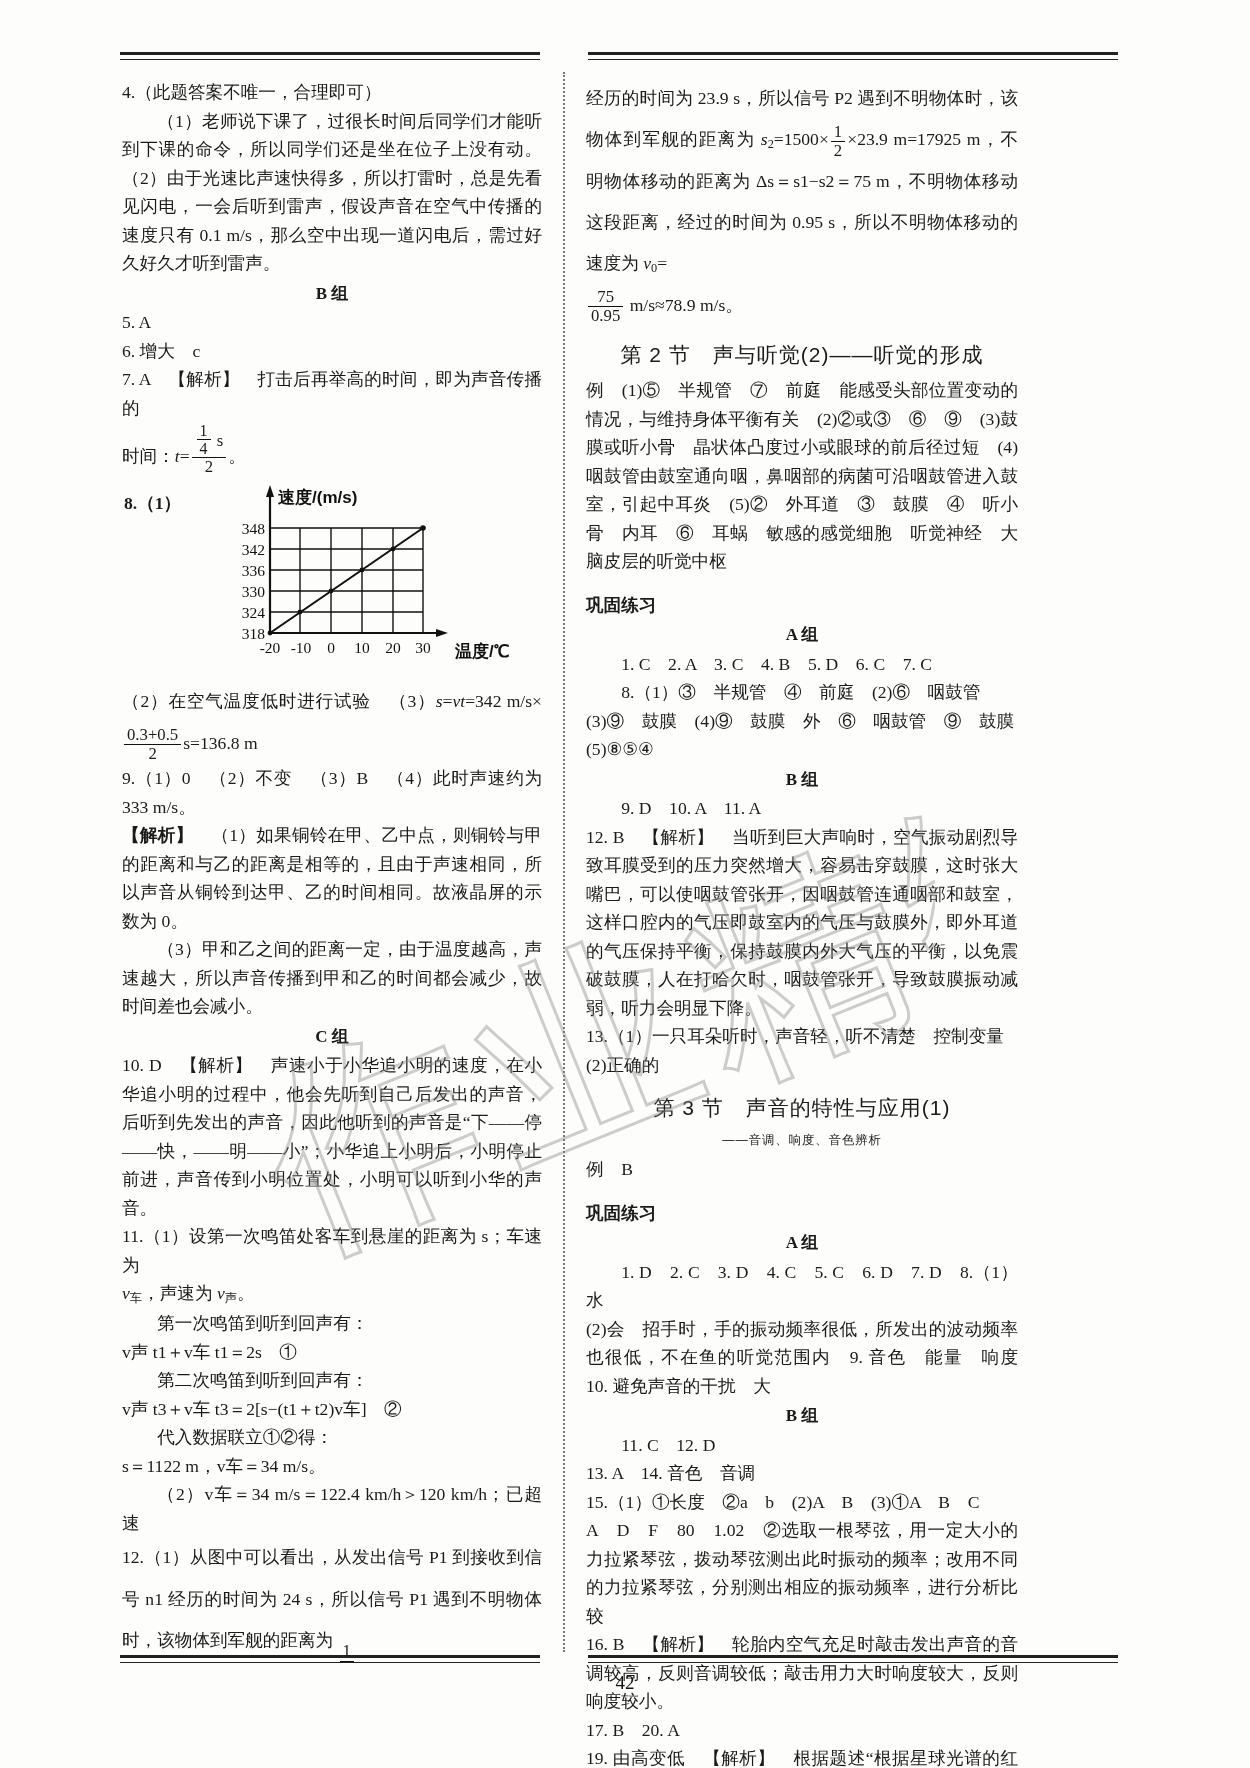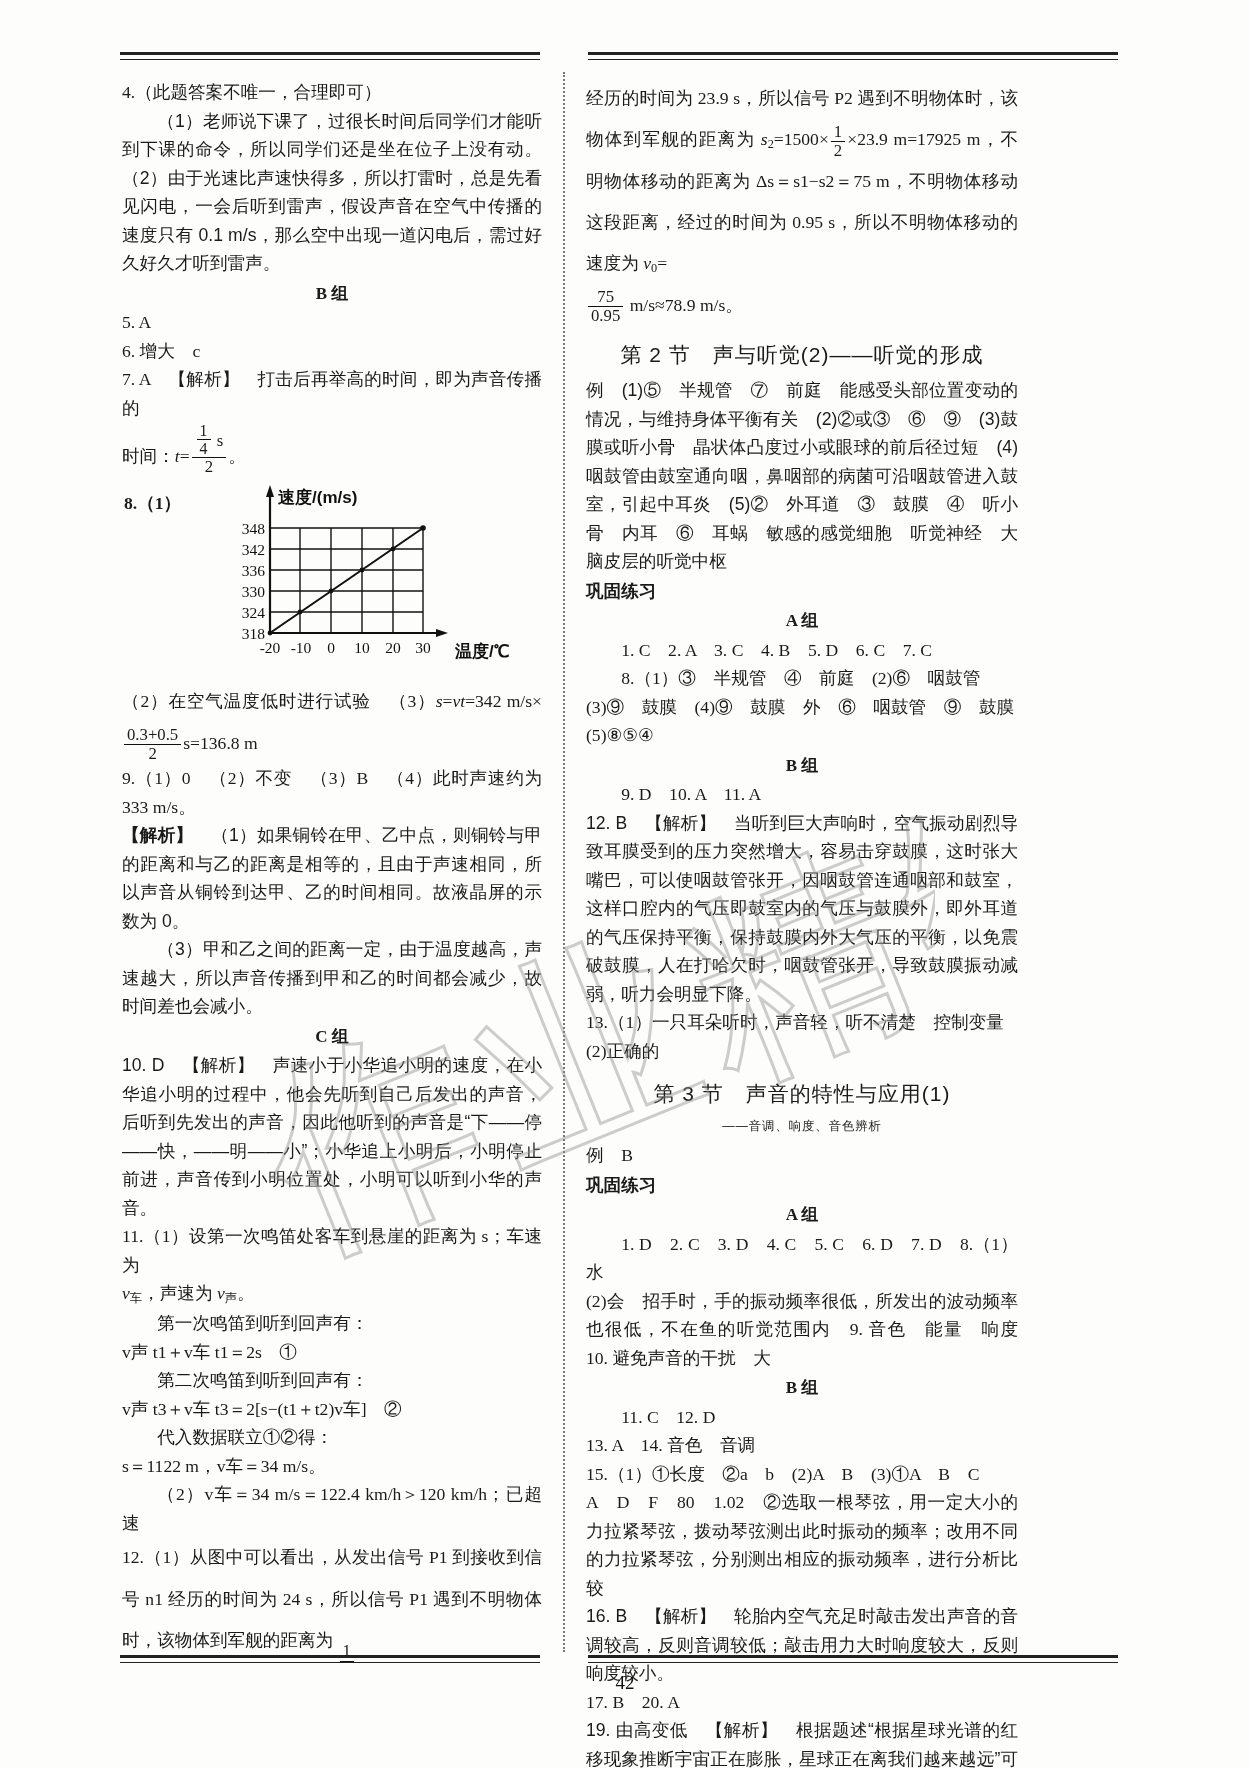--- a/index.html
+++ b/index.html
@@ -65,21 +65,21 @@
   .col-left  { left: 122px; width: 420px; }
   .col-right { left: 586px; width: 432px; }
 
   p { margin: 0; padding: 0; }
   .ind { text-indent: 2em; }
   .noind { text-indent: 0; }
   .jx  { font-weight: bold; }
 
   
   .kai {
-    font-family: Liberation Sans, sans-serif;
+    font-family: Liberation Serif, serif;
   }
 
   .group-head {
     text-align: center;
     font-weight: bold;
     font-size: 17px;
     margin: 2px 0 1px 0;
   }
 
   .section-title {
@@ -90,21 +90,21 @@
     margin: 12px 0 4px 0;
     font-family: "Liberation Sans", sans-serif;
   }
   .section-title.sub {
     margin-top: 6px;
   }
 
   .sub-head {
     font-weight: bold;
     font-size: 17.6px;
-    margin-top: 1px;
+    margin-top: 15px;
   }
 
   
   .mi { font-family: "Liberation Serif", serif; font-style: italic; }
   .mu { font-family: "Liberation Serif", serif; font-style: normal; }
   .sub { font-size: 0.7em; vertical-align: -0.28em; }
 
   .frac {
     display: inline-block;
     vertical-align: -0.62em;

